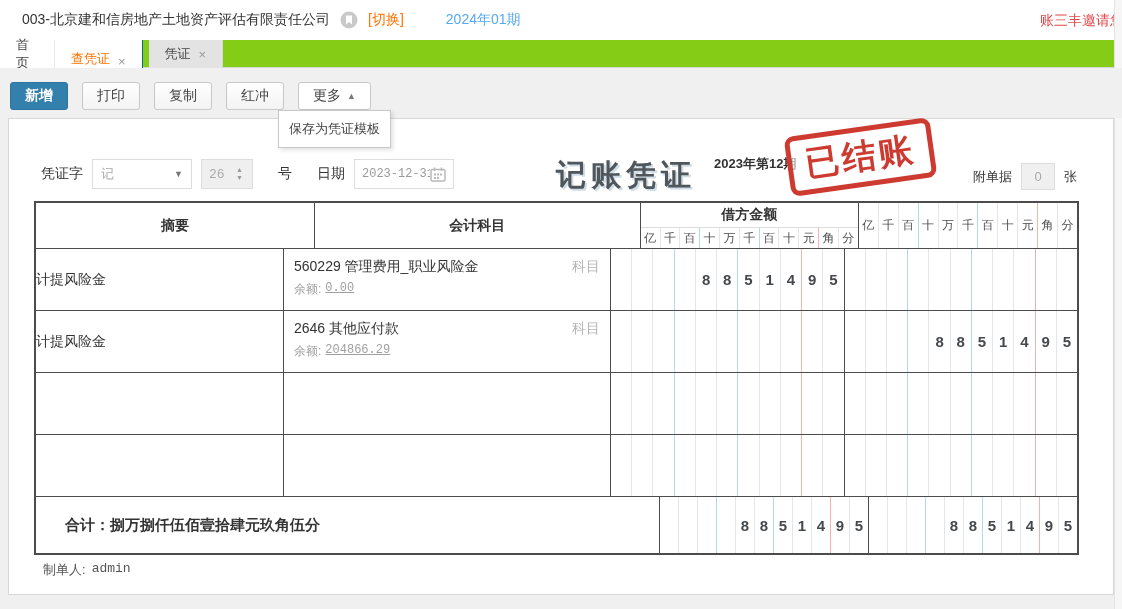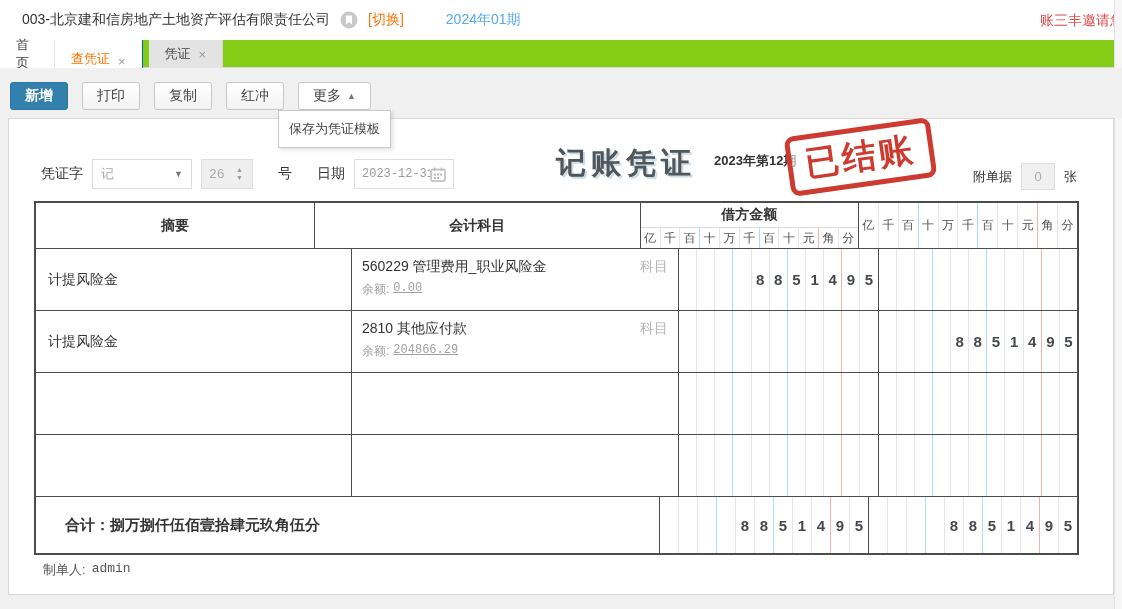--- a/index.html
+++ b/index.html
@@ -50,21 +50,21 @@
   .spinbox input { width:32px; border:none; background:transparent; color:#aaa; font-size:13px; padding-left:7px;
                    font-family:"Liberation Mono","DejaVu Sans Mono",monospace; }
   .spin-arrows { display:flex; flex-direction:column; align-items:center; margin-left:2px; }
   .spin-arrows span { font-size:7px; line-height:8px; color:#999; cursor:pointer; }
   .datebox { width:100px; height:30px; border:1px solid #ddd; background:#fff; display:flex; align-items:center;
              justify-content:space-between; padding:0 7px; }
   .datebox input { width:68px; border:none; background:transparent; color:#9a9a9a; font-size:12px;
                    font-family:"Liberation Mono","DejaVu Sans Mono",monospace; }
   .gap-l { margin-left:16px; }
 
-  .vtitle-wrap { position:absolute; left:547px; top:24px; display:flex; align-items:center; gap:18px; }
+  .vtitle-wrap { position:absolute; left:547px; top:36px; display:flex; align-items:flex-start; gap:18px; }
   .vtitle { font-size:30px; font-weight:bold; color:#4f565c; letter-spacing:5px;
             text-shadow:2px 2px 0 rgba(150,180,200,.45); }
   .vperiod { font-size:13px; color:#333; padding-bottom:6px; font-weight:bold; }
 
   .stamp { position:absolute; left:778px; top:8px; transform:rotate(-8deg);
            border:5px solid #cd3a30; border-radius:9px; color:#cd3a30; font-size:34px; font-weight:bold;
            letter-spacing:3px; padding:2px 13px; background:rgba(255,255,255,.6); z-index:8; }
 
   .attach { position:absolute; left:964px; top:44px; display:flex; align-items:center; gap:9px; }
   .attach-label, .attach-unit { font-size:13px; color:#333; }
@@ -86,22 +86,22 @@
   .digit-row .dcell { flex:1 1 0; display:flex; align-items:center; justify-content:center;
                       border-right:1px solid #e3e6e8; }
   .digit-row .dcell:nth-child(3), .digit-row .dcell:nth-child(6) { border-right-color:#aedcee; }
   .digit-row .dcell:nth-child(9) { border-right-color:#f0b4aa; }
   .digit-row .dcell:nth-child(11) { border-right:none; }
   .digit-scale .dcell { font-size:12px; color:#4f4f4f; font-weight:normal; }
   .digit-amount .dcell { font-size:15px; font-weight:bold; color:#45494d; }
 
   .vt-row { display:flex; height:62px; border-bottom:1px solid #4c4c4c; }
   .vt-row:last-child { border-bottom:none; }
-  .c-summary { width:316px; border-right:1px solid #4c4c4c; display:flex; align-items:center;
-               padding-left:12px; color:#333; }
+  .c-summary { width:248px; border-right:1px solid #4c4c4c; display:flex; align-items:center;
+               color:#333; }
   .c-account { width:327px; border-right:1px solid #4c4c4c; padding:9px 10px 0 10px; }
   .acct-top { display:flex; justify-content:space-between; align-items:center; }
   .acct-name { font-size:14px; color:#333; }
   .acct-tag { font-size:14px; color:#b5b5b5; }
   .acct-bal { margin-top:5px; font-size:12px; color:#a0a0a0; display:flex; gap:4px; align-items:flex-start; }
   .bal-link { color:#a0a0a0; text-decoration:underline; cursor:pointer;
               font-family:"Liberation Mono","DejaVu Sans Mono",monospace; }
   .c-amount { width:219px; }
   .c-amount.first { border-right:1px solid #4c4c4c; }
   .vt-total { height:56px;padding-left:17px; }
@@ -286,21 +286,21 @@
             <div class="dcell"></div>
             <div class="dcell"></div>
             <div class="dcell"></div>
           </div>
       </div>
 
       <div class="vt-row">
         <div class="c-summary">计提风险金</div>
         <div class="c-account">
           <div class="acct-top">
-            <span class="acct-name">2810 其他应付款</span>
+            <span class="acct-name">2646 其他应付款</span>
             <span class="acct-tag">科目</span>
           </div>
           <div class="acct-bal">
             <span>余额:</span>
             <a class="bal-link">204866.29</a>
           </div>
         </div>
         <div class="c-amount first digit-row digit-amount">
             <div class="dcell"></div>
             <div class="dcell"></div>

